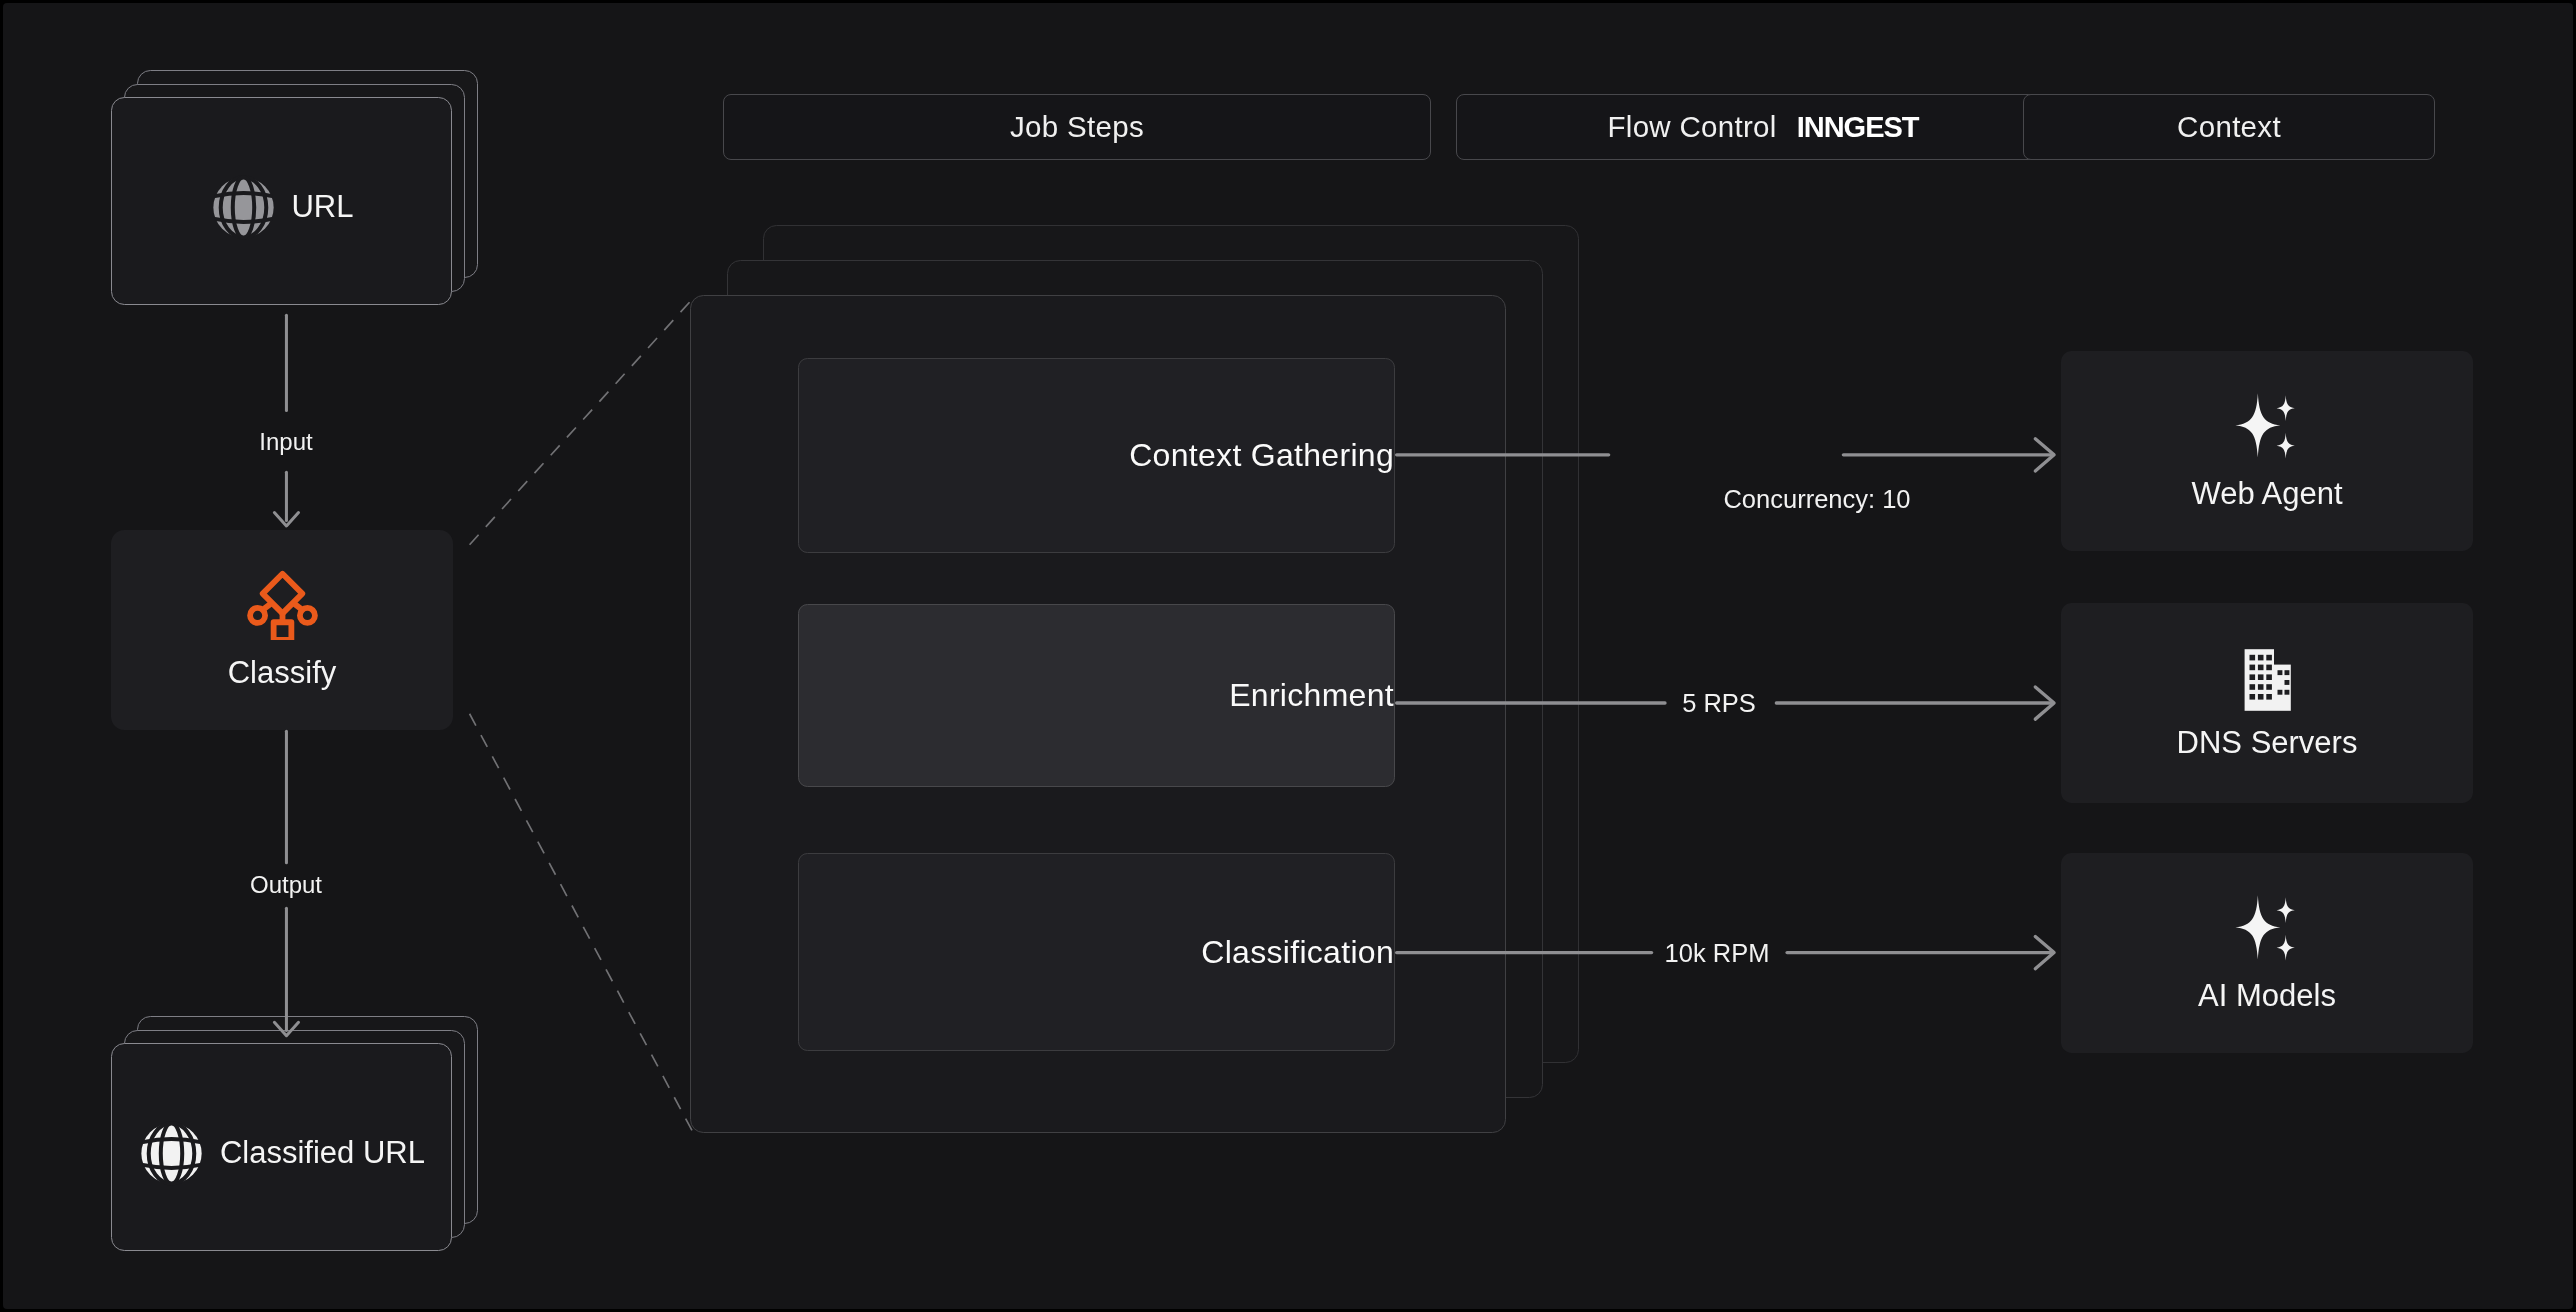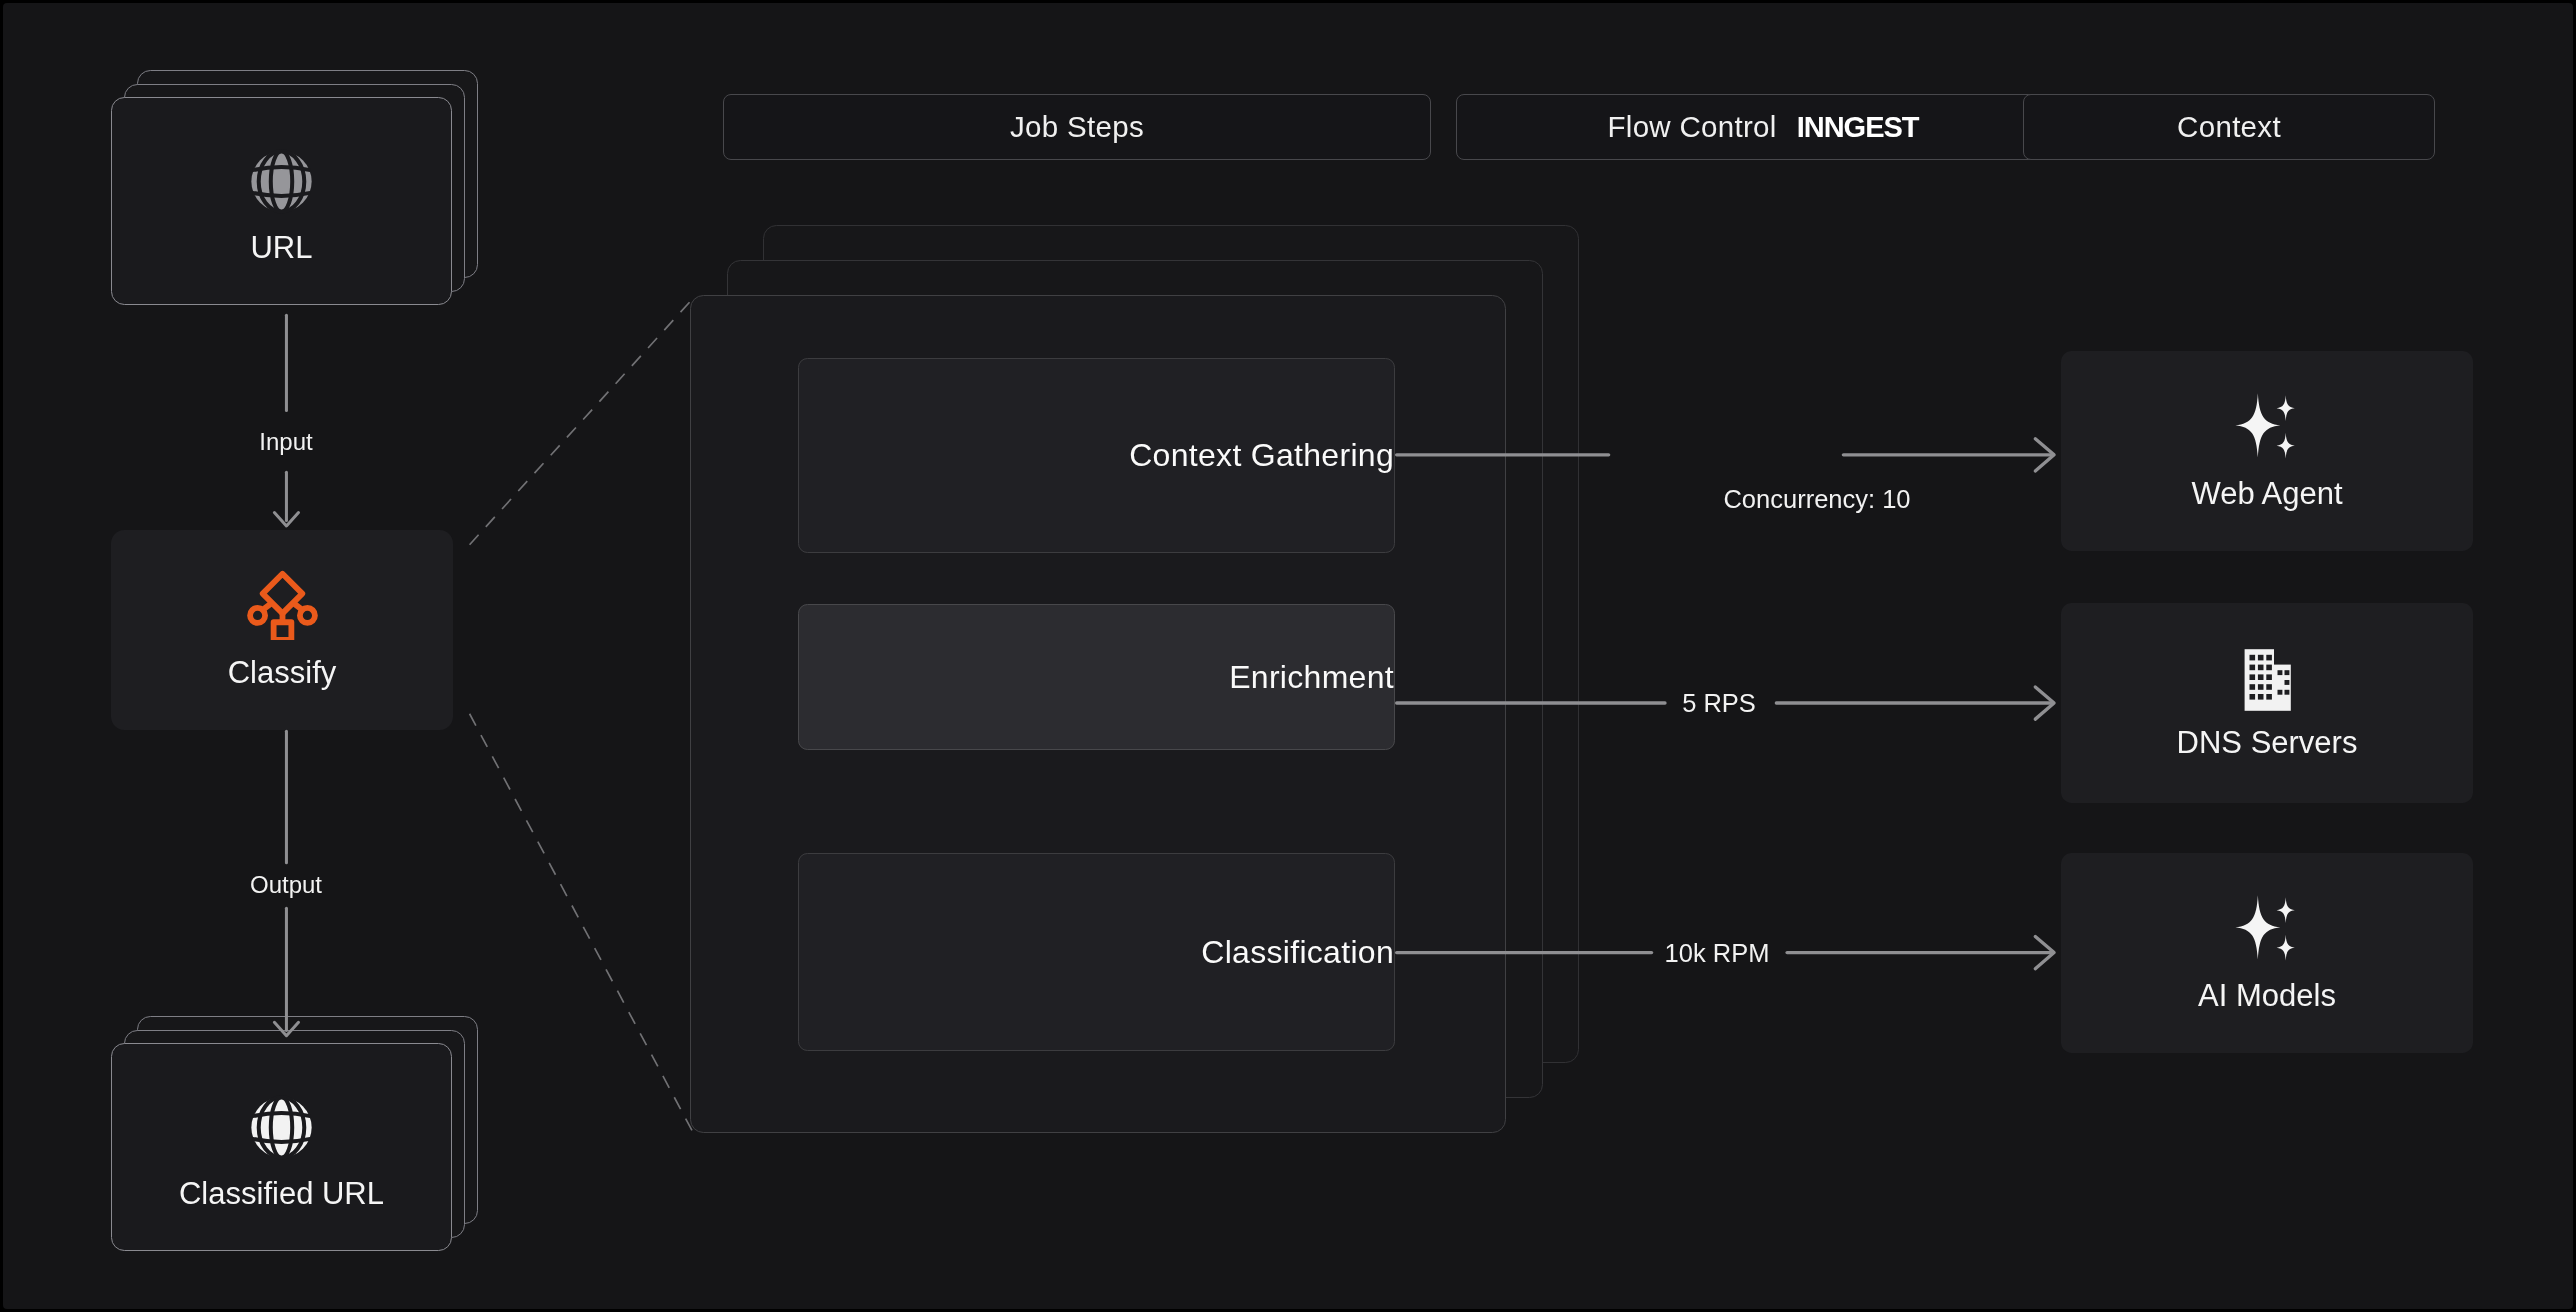--- a/index.html
+++ b/index.html
@@ -15,41 +15,41 @@
        background:#151518;display:flex;align-items:center;justify-content:center;
        font-size:29.5px;color:#f0f0f0;letter-spacing:0.3px;box-sizing:border-box;margin-left:32px;}
   #hdr-job-steps{left:691px;width:708px;}
   #hdr-flow{left:1424px;width:614px;gap:20px;}
   #hdr-context{left:1991px;width:412px;}
   .brand{font-weight:700;letter-spacing:-1px;font-size:29px;color:#ffffff;}
 
   
   .stack-card{position:absolute;width:341px;height:208px;border:1.3px solid #7e7e85;border-radius:13.4px;
               background:#171719;box-sizing:border-box;}
-  .stack-front{background:#1a1a1d;border-color:#8a8a90;display:flex;flex-direction:column;
+  .stack-front{background:#1a1a1d;border-color:#8a8a90;display:flex;flex-direction:row;
                align-items:center;justify-content:center;padding-top:12px;gap:14.8px;}
   .node-label{font-size:31px;color:#f5f5f5;}
 
   #url-c3{left:137px;top:70px;}  #url-c2{left:124px;top:84px;}  #url-c1{left:111px;top:97px;}
   #cls-c3{left:137px;top:1016px;} #cls-c2{left:124px;top:1030px;} #cls-c1{left:111px;top:1043px;}
 
   #classify-card{left:111px;top:530px;width:342px;height:200px;border-radius:13.4px;background:#1e1e21;
                  display:flex;flex-direction:column;align-items:center;justify-content:center;gap:14.8px;}
 
   
   .big-card{position:absolute;width:816px;height:838px;border-radius:13.4px;box-sizing:border-box;}
   #big-c3{left:763px;top:225px;background:#171719;border:1.3px solid #313134;}
   #big-c2{left:727px;top:260px;background:#171719;border:1.3px solid #343437;}
   #big-c1{left:690px;top:295px;background:#1a1a1d;border:1.3px solid #404043;}
 
   .step-box{position:absolute;left:798px;width:597px;border:1.3px solid #3c3c3f;border-radius:9.4px;
             background:#202024;display:flex;align-items:center;justify-content:flex-end;
             font-size:32px;color:#fafafa;box-sizing:border-box;letter-spacing:0.3px;}
   #step-context{top:358px;height:195px;}
-  #step-enrich{top:604px;height:146px;background:#2c2c30;border-color:#48484b;}
+  #step-enrich{top:604px;height:183px;background:#2c2c30;border-color:#48484b;}
   #step-classification{top:853px;height:198px;}
 
   
   .ctx-card{position:absolute;left:2061px;width:412px;height:200px;border-radius:10.7px;background:#1e1e21;
             display:flex;flex-direction:column;align-items:center;justify-content:center;gap:10.7px;}
   #ctx-web{top:351px;}  #ctx-dns{top:603px;}  #ctx-ai{top:853px;}
   .ctx-label{font-size:31px;color:#f5f5f5;}
 
   
   .edge-label{position:absolute;transform:translate(-50%,-50%);white-space:nowrap;color:#f2f2f2;}

